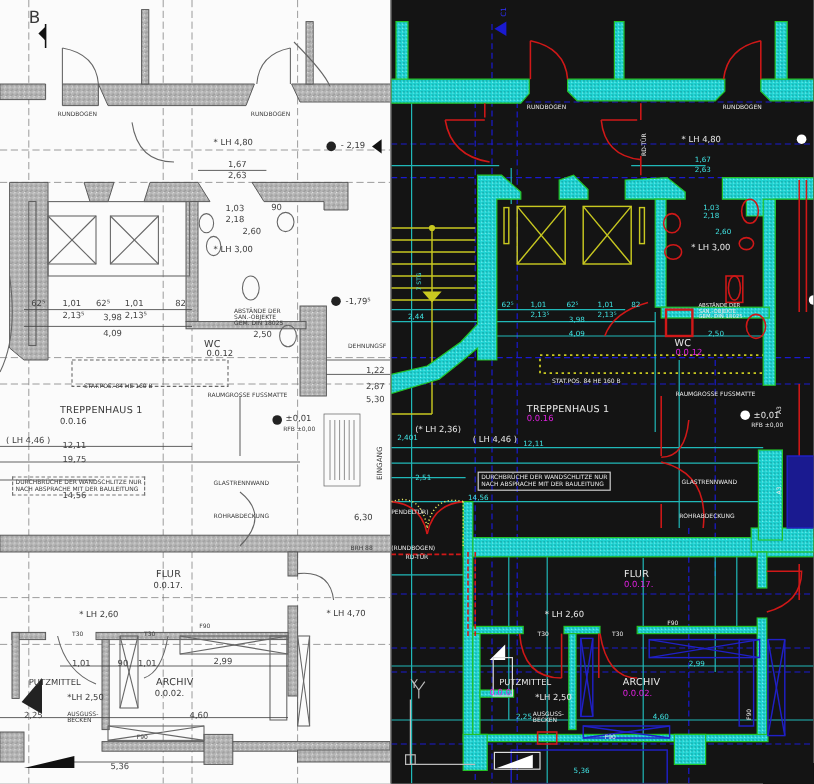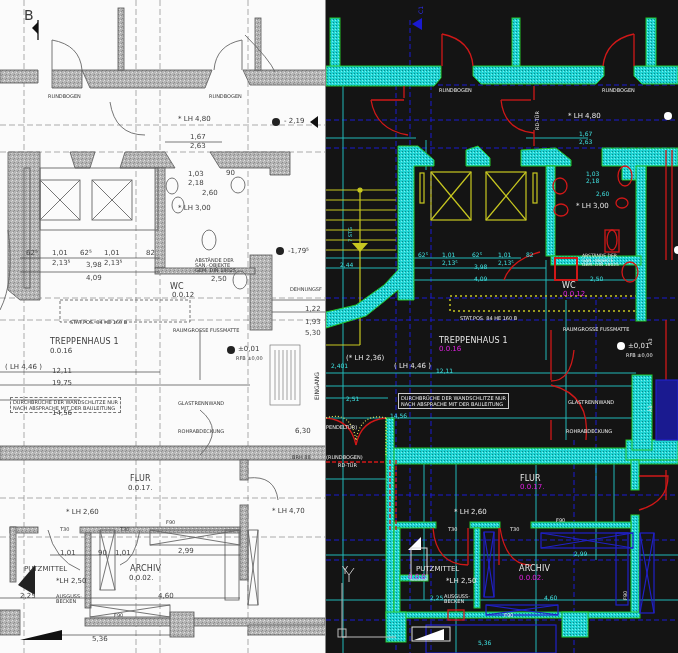--- a/index.html
+++ b/index.html
@@ -188,21 +188,21 @@
     <span class="lbl dim" style="left:86px;top:275px;">4,09</span>
     <span class="lbl dim" style="left:211px;top:276px;">2,50</span>
     <span class="lbl num" style="left:288px;top:248px;">-1,79⁵</span>
     <span class="lbl tiny" style="left:195px;top:258px;white-space:pre;">ABSTÄNDE DER
 SAN.-OBJEKTE
 GEM. DIN 18025</span>
     <span class="lbl room" style="left:170px;top:283px;">WC</span>
     <span class="lbl num" style="left:172px;top:292px;">0.0.12</span>
     <span class="lbl tiny" style="left:290px;top:287px;">DEHNUNGSF</span>
     <span class="lbl dim" style="left:305px;top:306px;">1,22</span>
-    <span class="lbl dim" style="left:305px;top:319px;">1,93</span>
+    <span class="lbl dim" style="left:305px;top:319px;">2,87</span>
     <span class="lbl dim" style="left:305px;top:330px;">5,30</span>
     <span class="lbl tiny" style="left:70px;top:320px;">STAT.POS. 84 HE 160 B</span>
     <span class="lbl tiny" style="left:173px;top:328px;">RAUMGROSSE FUSSMATTE</span>
     <span class="lbl room" style="left:50px;top:338px;">TREPPENHAUS 1</span>
     <span class="lbl num" style="left:50px;top:348px;">0.0.16</span>
     <span class="lbl num" style="left:238px;top:346px;">±0,01</span>
     <span class="lbl tiny" style="left:236px;top:356px;">RFB ±0,00</span>
     <span class="lbl num" style="left:5px;top:364px;">( LH 4,46 )</span>
     <span class="lbl dim" style="left:52px;top:368px;">12,11</span>
     <span class="lbl dim" style="left:52px;top:380px;">19,75</span>

